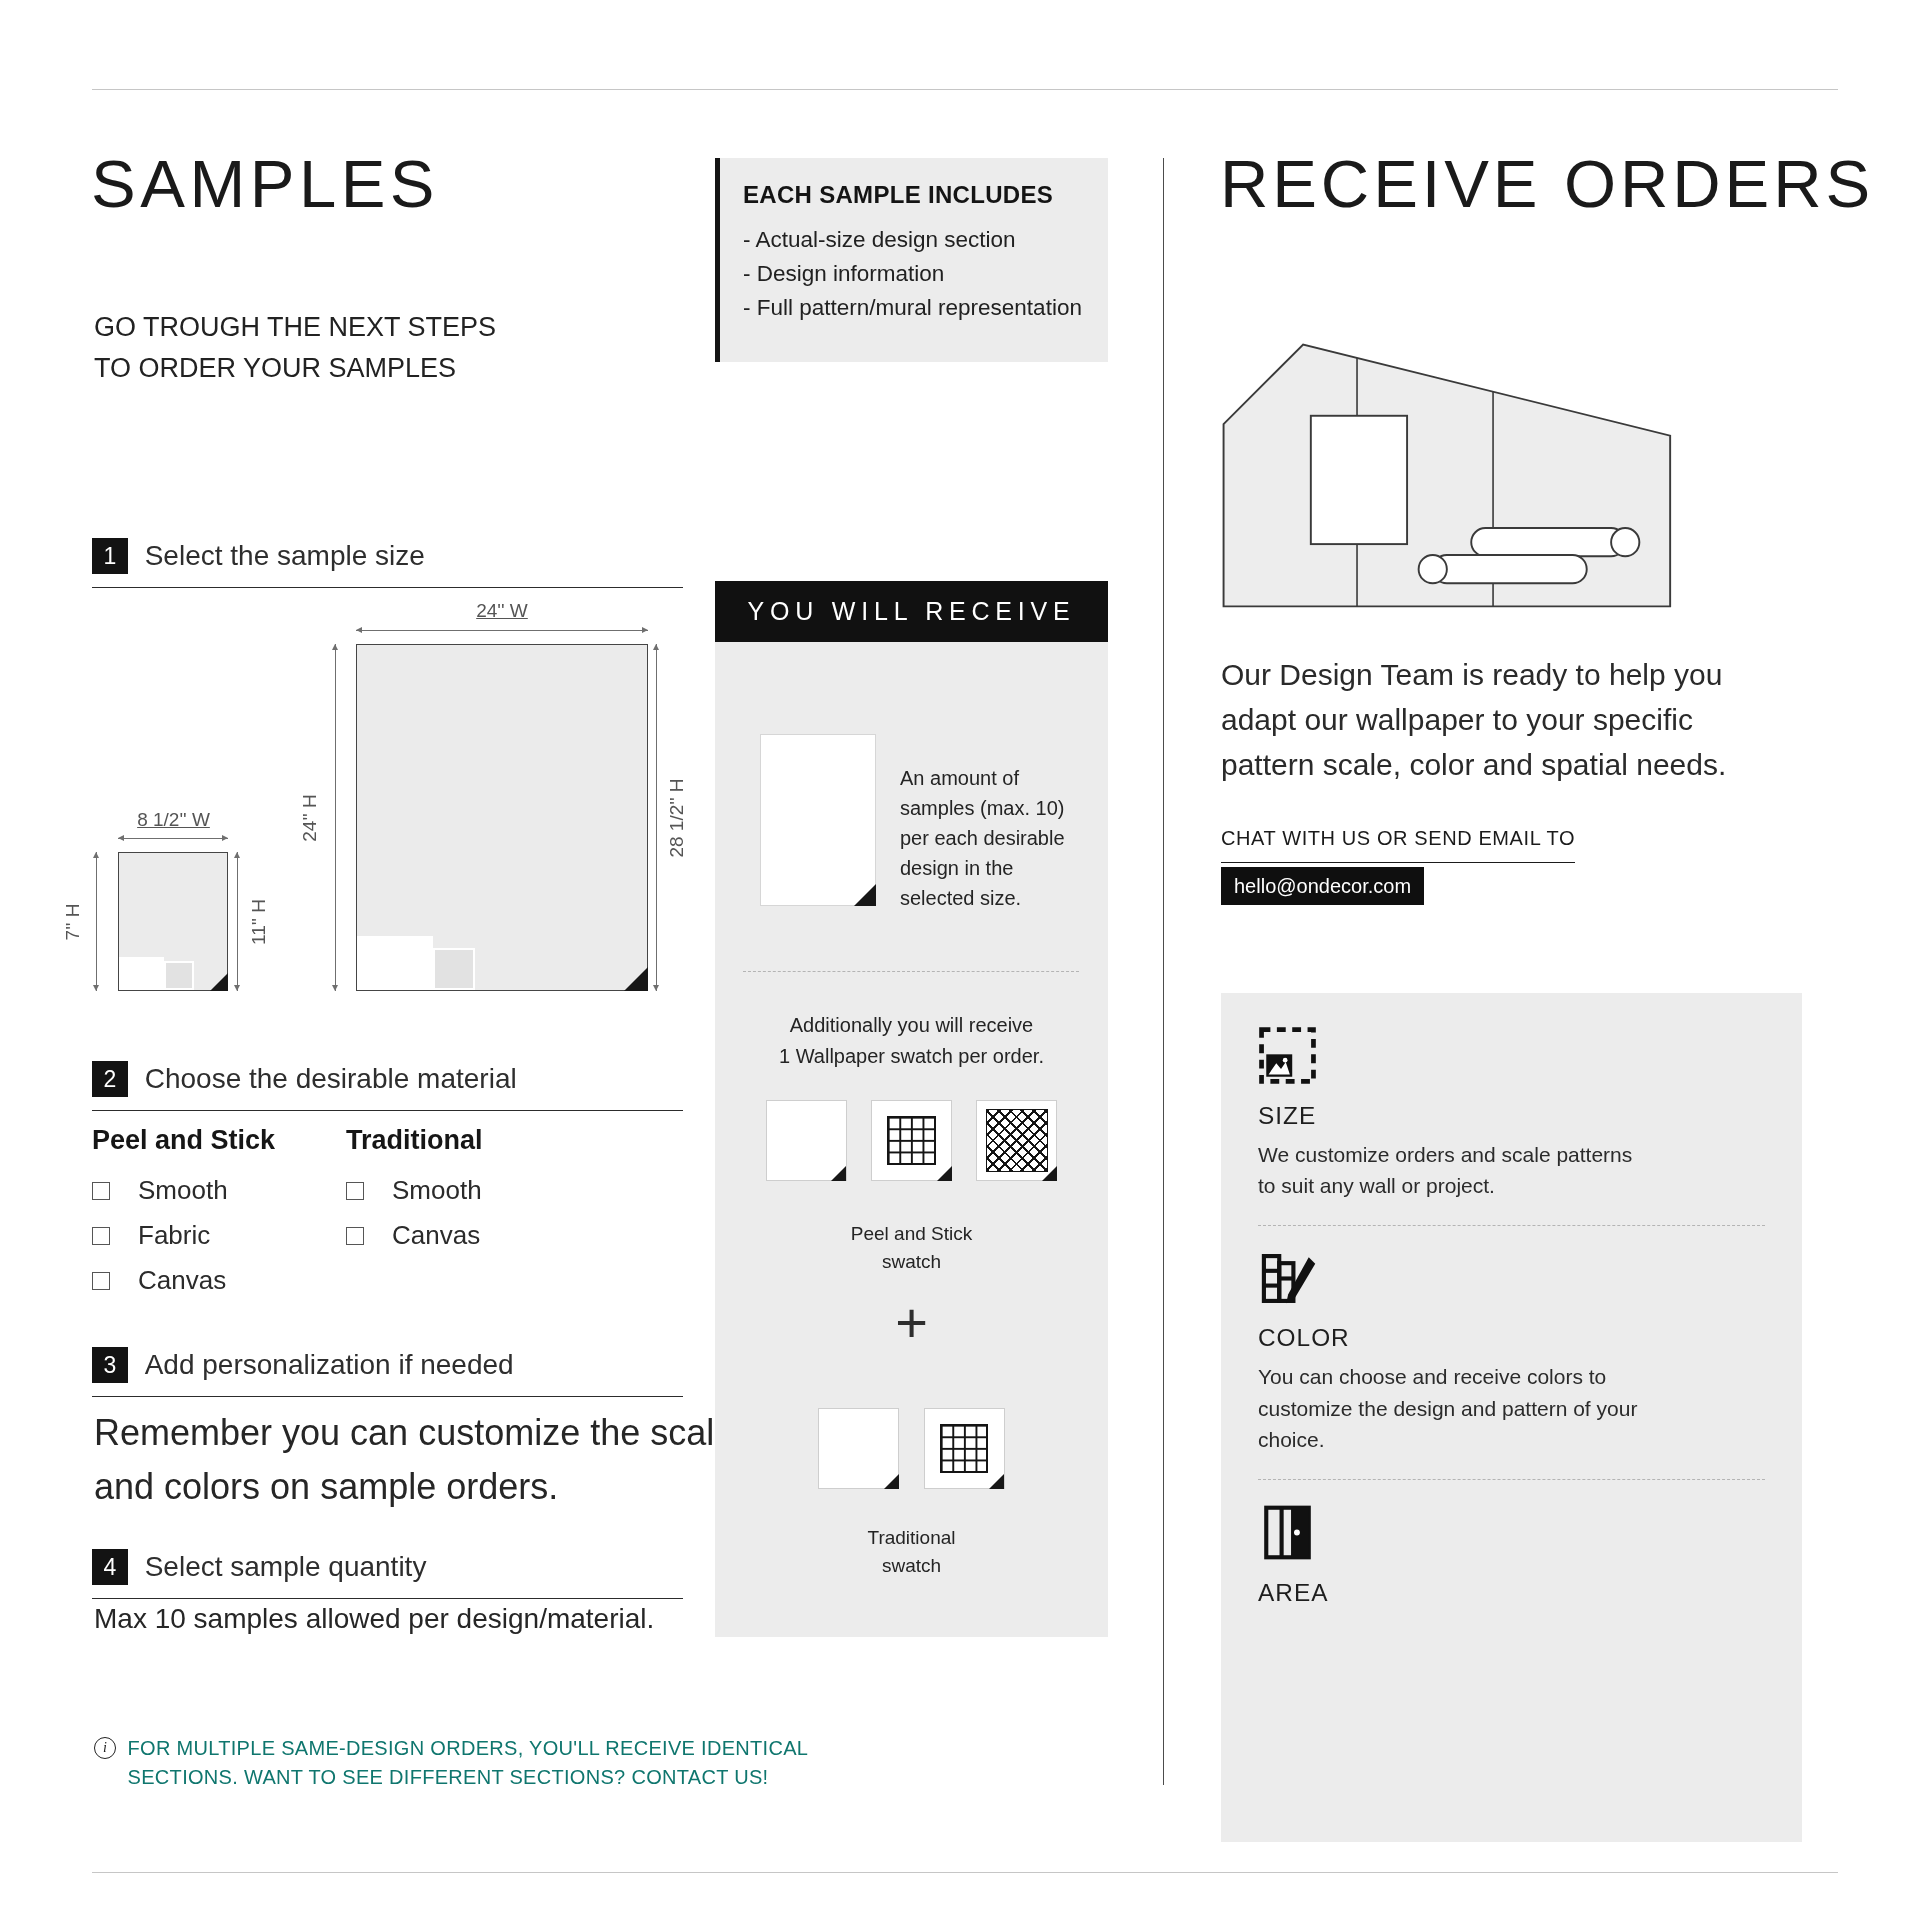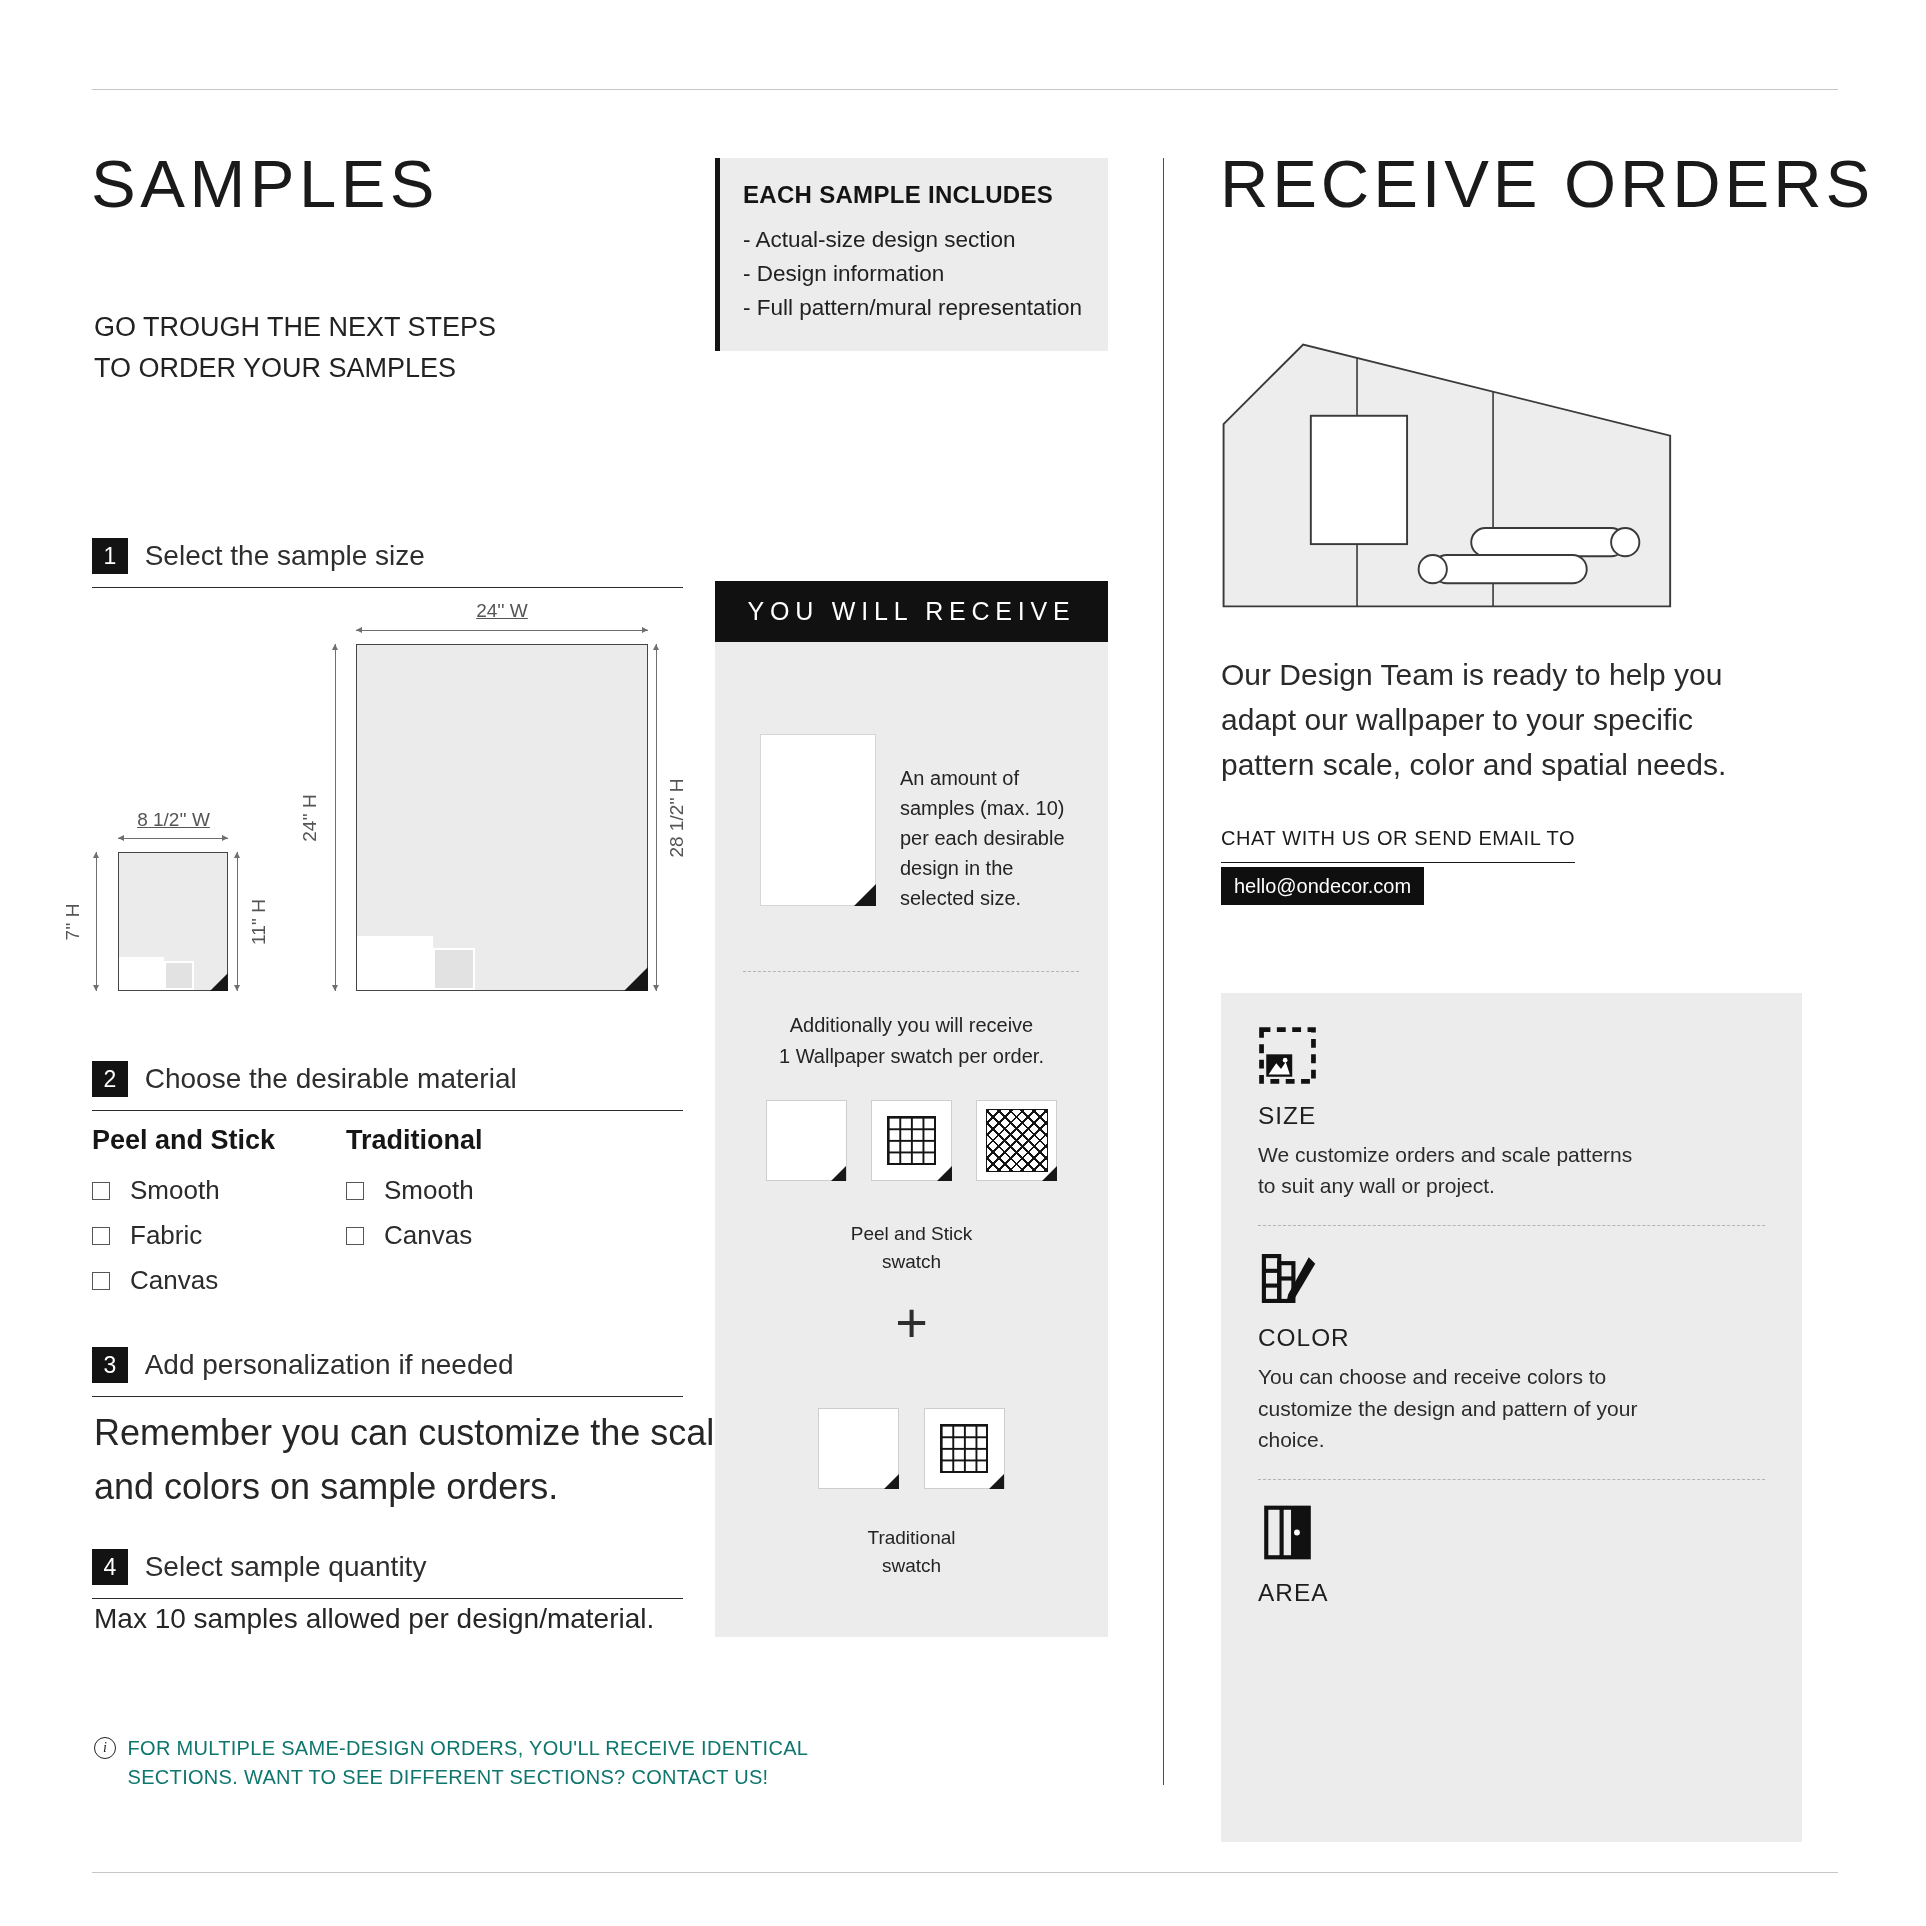--- a/index.html
+++ b/index.html
@@ -72,32 +72,32 @@
   #vlbl-7h  { left: -33px; top: 252px; height: 139px; }
   #dim-11h  { left: 145px; top: 252px; height: 139px; }
   #vlbl-11h { left: 153px; top: 252px; height: 139px; }
 
   
   .materials { position: absolute; left: 92px; top: 1125px; width: 591px; height: 205px; }
   .mat-col { position: absolute; top: 0; }
   #mat-col1 { left: 0; }
   #mat-col2 { left: 254px; }
   .mat-title { font-size: 27px; font-weight: bold; color: #161616; margin-bottom: 19px; }
-  .opt { display: flex; align-items: center; gap: 20px; font-size: 26px; color: #2b2b2b; margin-bottom: 14px; }
+  .opt { display: flex; align-items: center; gap: 28px; font-size: 26px; color: #2b2b2b; margin-bottom: 14px; }
   .checkbox { width: 18px; height: 18px; border: 1.9px solid #565656; flex: 0 0 auto; background: #fff; }
 
   .step3-text { position: absolute; left: 94px; top: 1406px; font-size: 36px; line-height: 1.5; color: #262626; }
   .step4-text { position: absolute; left: 94px; top: 1603px; font-size: 28px; color: #262626; }
 
   .footnote { position: absolute; left: 94px; top: 1734px; display: flex; gap: 11.6px; width: 803px; }
   .info-circle { width: 22px; height: 22px; border-radius: 50%; border: 1.9px solid #222; display: flex; align-items: center; justify-content: center; font-size: 14px; flex: 0 0 auto; margin-top: 2.6px; font-family: "Liberation Serif", serif; font-style: italic; }
   .footnote-text { font-size: 20px; line-height: 1.45; color: #0f766e; letter-spacing: 0.3px; }
 
   
-  .includes-box { position: absolute; left: 715px; top: 158px; width: 393px; background: #ececec; border-left: 5.1px solid #141414; padding: 23px 22px 27px 23px; }
+  .includes-box { position: absolute; left: 715px; top: 158px; width: 393px; background: #ececec; border-left: 5.1px solid #141414; padding: 23px 22px 38px 23px; }
   .includes-title { font-size: 24px; font-weight: bold; color: #141414; margin-bottom: 14px; letter-spacing: 0.3px; }
   .includes-item { font-size: 22.5px; line-height: 1.5; color: #212121; padding-left: 16.7px; text-indent: -16.7px; }
 
   .receive-panel { position: absolute; left: 715px; top: 581px; width: 393px; height: 1056px; background: #ececec; }
   .receive-header { height: 61px; background: #111; color: #fff; font-size: 25px; letter-spacing: 5.8px; display: flex; align-items: center; justify-content: center; }
   .paper { position: absolute; left: 45px; top: 153px; width: 116px; height: 172px; background: #fff; border: 0.6px solid #d6d6d6; }
   .samples-text { position: absolute; left: 185px; top: 182px; width: 199px; font-size: 20px; line-height: 1.5; color: #242424; }
   .dash-div { position: absolute; left: 28px; width: 336px; border-top: 1.3px dashed #b4b4b4; }
   #recv-div { top: 390px; }
   .additionally { position: absolute; left: 0; top: 429px; width: 100%; text-align: center; font-size: 20px; line-height: 1.55; color: #242424; }

